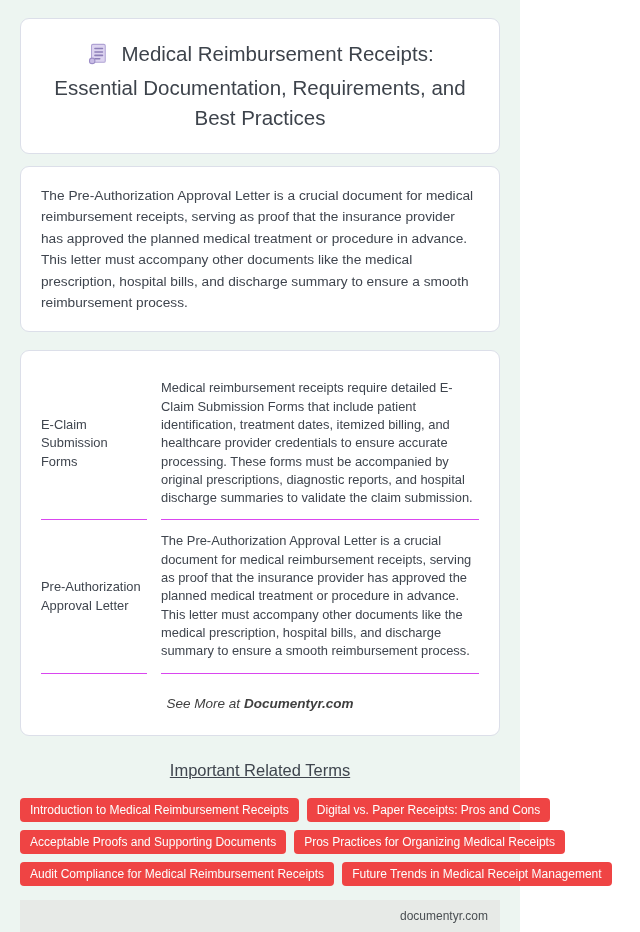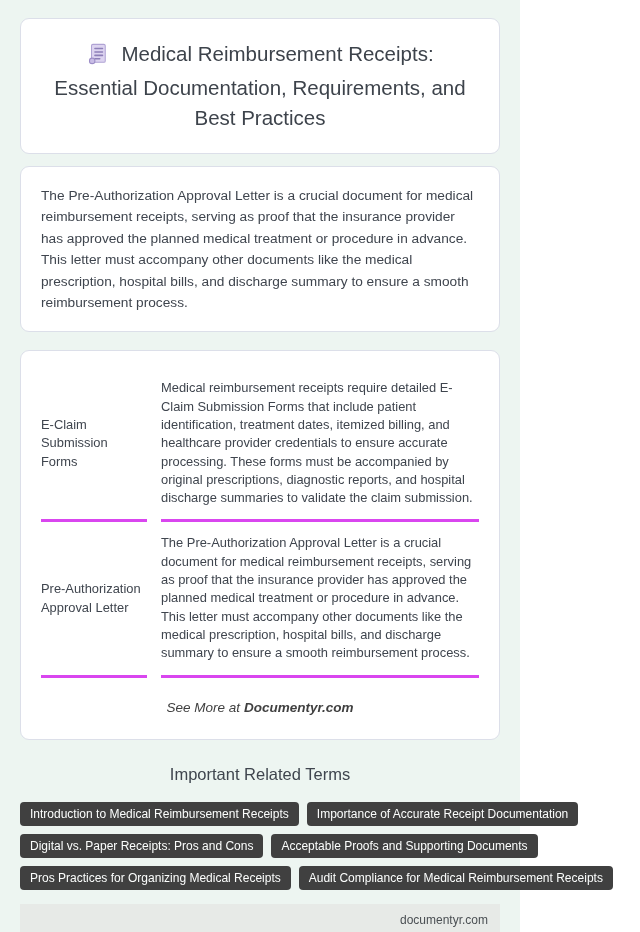--- a/index.html
+++ b/index.html
@@ -48,21 +48,21 @@
   }
   .table-card {
     padding: 16px 20px 24px 20px;
   }
   .trow {
     display: grid;
     grid-template-columns: 106px 1fr;
     column-gap: 14px;
   }
   .tcell {
-    border-bottom: 3px solid #d946ef;
+    border-bottom: 1px solid #d946ef;
     padding: 12px 0;
     font-size: 12.9px;
     line-height: 1.42;
     display: flex;
     align-items: center;
   }
   .see-more {
     margin-top: 22px;
     text-align: center;
     font-style: italic;
@@ -72,29 +72,30 @@
   .see-more .brand {
     font-weight: bold;
     margin-left: 4px;
   }
   .related-heading {
     margin: 25px 0 18px 0;
     text-align: center;
     font-size: 16.5px;
     font-weight: 500;
     color: #3f454e;
+    text-decoration: underline;
   }
   .tags {
     display: flex;
     flex-wrap: wrap;
     gap: 8px;
     width: 600px;
   }
   .tag {
-    background: #404040;
+    background: #ef4444;
     color: #fcfefd;
     font-size: 12px;
     line-height: 14px;
     padding: 5px 10px;
     border-radius: 4px;
     white-space: nowrap;
     cursor: pointer;
   }
   .footer-bar {
     margin-top: 14px;
@@ -145,24 +146,24 @@
     </div>
     <p class="see-more">
       <span>See More at</span><span class="brand">Documentyr.com</span>
     </p>
   </div>
 
   <h2 class="related-heading">Important Related Terms</h2>
 
   <div class="tags">
     <span class="tag">Introduction to Medical Reimbursement Receipts</span>
-    <span class="tag">Importance of Accurate Receipt Documentation</span>
     <span class="tag">Digital vs. Paper Receipts: Pros and Cons</span>
     <span class="tag">Acceptable Proofs and Supporting Documents</span>
     <span class="tag">Pros Practices for Organizing Medical Receipts</span>
     <span class="tag">Audit Compliance for Medical Reimbursement Receipts</span>
+    <span class="tag">Future Trends in Medical Receipt Management</span>
   </div>
 
   <div class="footer-bar">
     <span>documentyr.com</span>
   </div>
 
 </div>
 
 </body></html>

